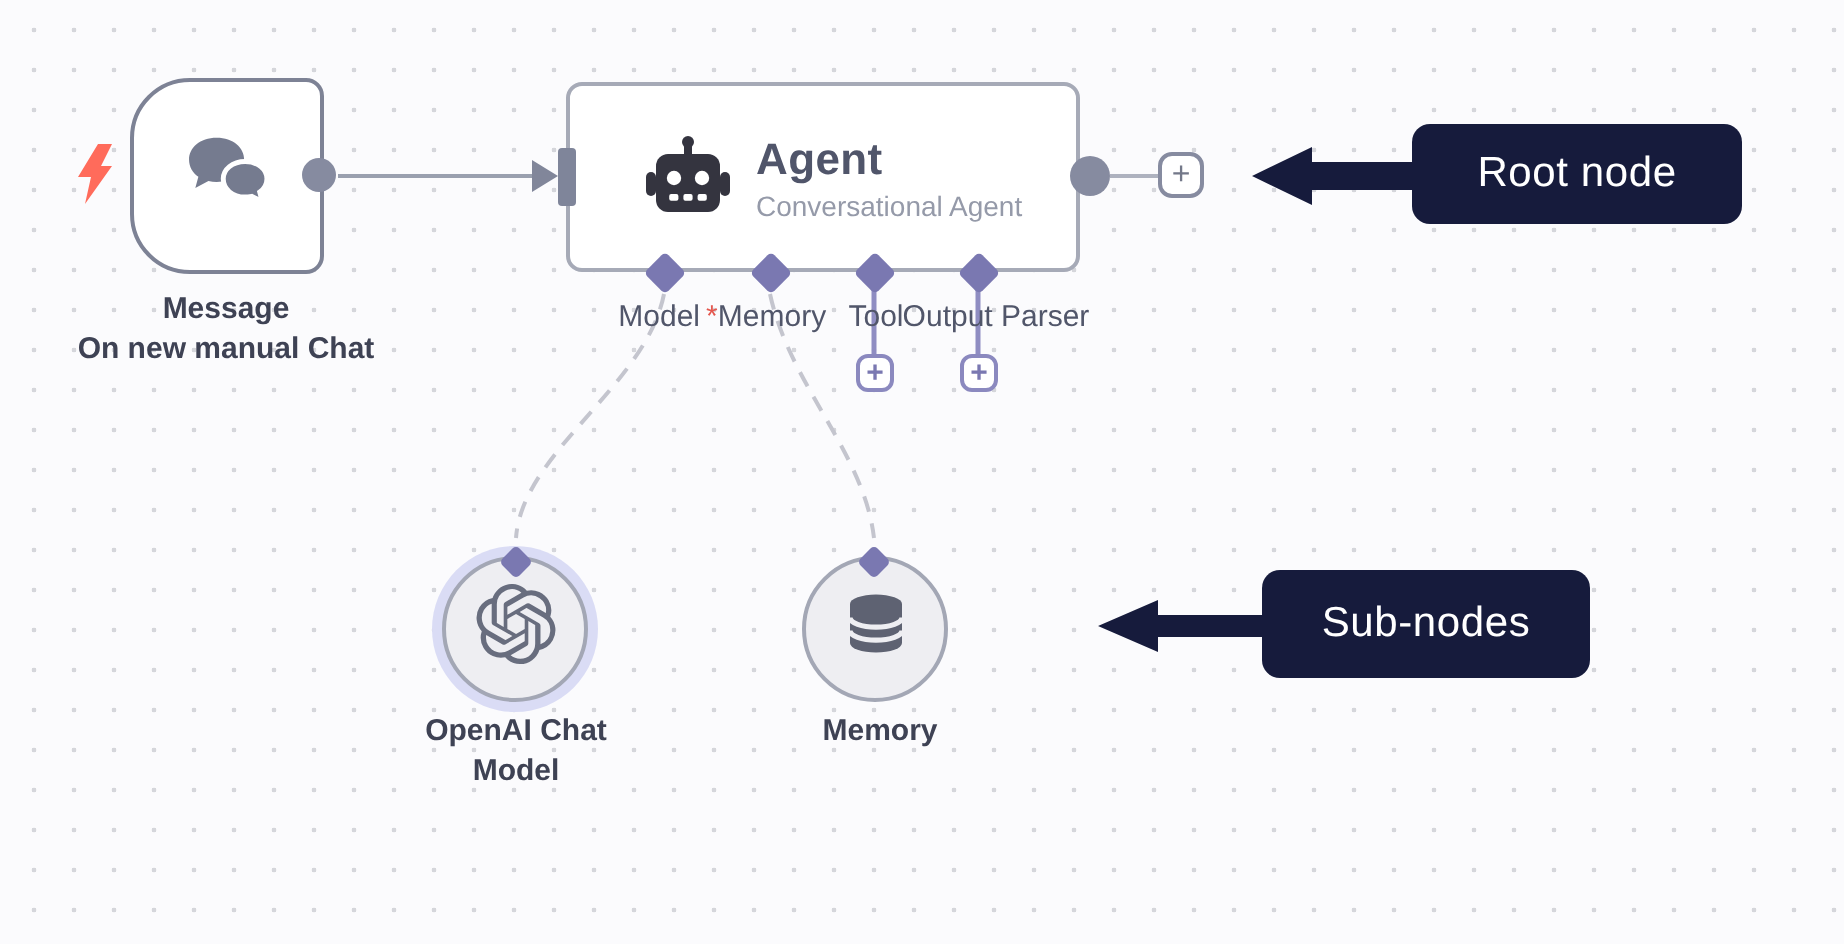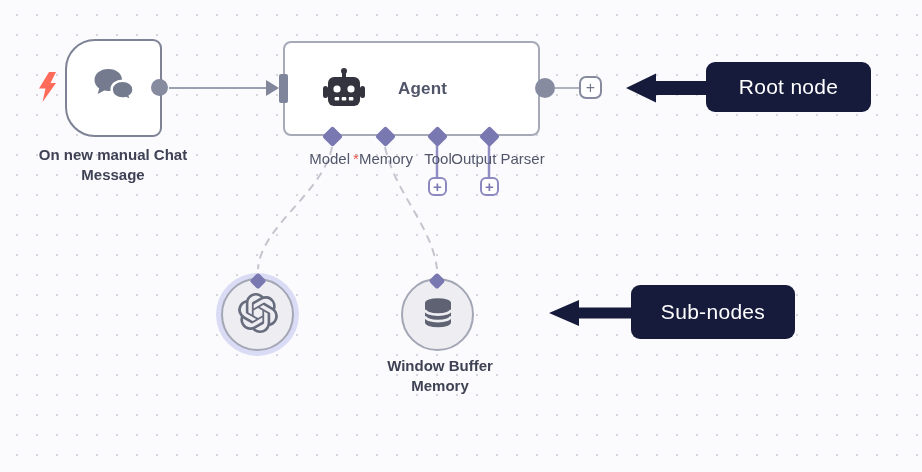--- a/index.html
+++ b/index.html
@@ -23,21 +23,21 @@
   .bolt { position: absolute; left: 39px; top: 72px; z-index: 2; }
 
   
   .agent-node {
     position: absolute; left: 283px; top: 41px; width: 257px; height: 95px;
     background: #fff; border: 2px solid #a6aab7; border-radius: 8px; z-index: 2;
     display: flex; align-items: center;
   }
   .robot-wrap { margin-left: 37px; width: 44px; height: 44px; }
   .agent-text { margin-left: 12px; }
-  .agent-title { font-size: 17px; font-weight: bold; color: #50556a; letter-spacing: .2px; margin-left: 20px; }
+  .agent-title { font-size: 22px; font-weight: bold; color: #50556a; letter-spacing: .2px; }
   .agent-subtitle { font-size: 14px; color: #959aa9; margin-top: 2px; }
 
   
   .port-circle { position: absolute; border-radius: 50%; background: #868ba0; z-index: 3; }
   .trigger-out { left: 151px; top: 79px; width: 17px; height: 17px; }
   .agent-out   { left: 535px; top: 78px; width: 20px; height: 20px; }
   .input-bar   { position: absolute; left: 279px; top: 74px; width: 9px; height: 29px;
                  background: #7f859a; border-radius: 2px; z-index: 3; }
   .diamond { position: absolute; background: #7a78b1; transform: rotate(45deg);
              border-radius: 2.5px; z-index: 3; }
@@ -132,22 +132,22 @@
   <div class="trigger-node">
     <span>
       <svg width="46" height="38" viewBox="0 0 48 40">
         <path fill="#757b8f" d="M18 2 C9.2 2 3.5 7.2 3.5 13.6 c0 3.7 1.9 6.9 4.9 8.9 L6.8 28.4 l6.9 -3.6 c1.4 0.3 2.8 0.5 4.3 0.5 c8.8 0 14.5 -5.3 14.5 -11.7 C32.5 7.2 26.8 2 18 2 Z"></path>
         <path fill="#757b8f" stroke="#ffffff" stroke-width="2.6" d="M33 14.5 c6.7 0 11.5 4.1 11.5 9.1 c0 2.9 -1.5 5.4 -3.8 7 l1.3 4.9 l-5.5 -2.7 c-1.1 0.2 -2.3 0.4 -3.5 0.4 c-6.7 0 -11.5 -4.2 -11.5 -9.6 C21.5 18.6 26.3 14.5 33 14.5 Z"></path>
       </svg>
     </span>
   </div>
   <div class="port-circle trigger-out"></div>
   <div class="node-label trigger-label">
+    <div>Message</div>
     <div>On new manual Chat</div>
-    <div>Message</div>
   </div>
 
   <div class="agent-node">
     <span class="robot-wrap">
       <svg width="44" height="44" viewBox="0 0 44 44">
         <g fill="#34343f">
           <circle cx="22" cy="4" r="3"></circle>
           <rect x="20" y="4" width="4" height="6"></rect>
           <rect x="1" y="19" width="5" height="12" rx="2.5"></rect>
           <rect x="38" y="19" width="5" height="12" rx="2.5"></rect>
@@ -157,20 +157,21 @@
         <circle cx="29" cy="22" r="3.6" fill="#ffffff"></circle>
         <g fill="#ffffff">
           <rect x="12.6" y="30" width="4.6" height="3.4" rx="1"></rect>
           <rect x="19.7" y="30" width="4.6" height="3.4" rx="1"></rect>
           <rect x="26.8" y="30" width="4.6" height="3.4" rx="1"></rect>
         </g>
       </svg>
     </span>
     <div class="agent-text">
       <div class="agent-title">Agent</div>
+      <div class="agent-subtitle">Conversational Agent</div>
     </div>
   </div>
   <div class="input-bar"></div>
   <div class="port-circle agent-out"></div>
 
   <div class="diamond d15" style="left:324.5px; top:128.5px;"></div>
   <div class="diamond d15" style="left:377.5px; top:128.5px;"></div>
   <div class="diamond d15" style="left:429.5px; top:128.5px;"></div>
   <div class="diamond d15" style="left:481.5px; top:128.5px;"></div>
 
@@ -199,31 +200,34 @@
   </div>
 
   <div class="sub-circle openai-circle">
     <span>
       <svg width="40" height="40" viewBox="0 0 24 24" fill="#686d7e">
         <path d="M22.2819 9.8211a5.9847 5.9847 0 0 0-.5157-4.9108 6.0462 6.0462 0 0 0-6.5098-2.9A6.0651 6.0651 0 0 0 4.9807 4.1818a5.9847 5.9847 0 0 0-3.9977 2.9 6.0462 6.0462 0 0 0 .7427 7.0966 5.98 5.98 0 0 0 .511 4.9107 6.051 6.051 0 0 0 6.5146 2.9001A5.9847 5.9847 0 0 0 13.2599 24a6.0557 6.0557 0 0 0 5.7718-4.2058 5.9894 5.9894 0 0 0 3.9977-2.9001 6.0557 6.0557 0 0 0-.7475-7.073zm-9.022 12.6081a4.4755 4.4755 0 0 1-2.8764-1.0408l.1419-.0804 4.7783-2.7582a.7948.7948 0 0 0 .3927-.6813v-6.7369l2.02 1.1686a.071.071 0 0 1 .038.0615v5.5826a4.504 4.504 0 0 1-4.4945 4.4849zm-9.6607-4.1254a4.4708 4.4708 0 0 1-.5346-3.0137l.142.0852 4.783 2.7582a.7712.7712 0 0 0 .7806 0l5.8428-3.3685v2.3324a.0804.0804 0 0 1-.0332.0615L9.74 19.9502a4.4992 4.4992 0 0 1-6.1408-1.6464zM2.3408 7.8956a4.485 4.485 0 0 1 2.3655-1.9728V11.6a.7664.7664 0 0 0 .3879.6765l5.8144 3.3543-2.0201 1.1685a.0757.0757 0 0 1-.071 0l-4.8303-2.7865A4.504 4.504 0 0 1 2.3408 7.8956zm16.5963 3.8558L13.1038 8.364 15.1192 7.2a.0757.0757 0 0 1 .071 0l4.8303 2.7913a4.4944 4.4944 0 0 1-.6765 8.1042v-5.6772a.79.79 0 0 0-.407-.667zm2.0107-3.0231l-.142-.0852-4.7735-2.7818a.7759.7759 0 0 0-.7854 0L9.409 9.2297V6.8974a.0662.0662 0 0 1 .0284-.0615l4.8303-2.7866a4.4992 4.4992 0 0 1 6.6802 4.66zM8.3065 12.863l-2.02-1.1638a.0804.0804 0 0 1-.038-.0567V6.0742a4.4992 4.4992 0 0 1 7.3757-3.4537l-.142.0805L8.704 5.459a.7948.7948 0 0 0-.3927.6813zm1.0976-2.3654l2.602-1.4998 2.6069 1.4998v2.9994l-2.5974 1.4997-2.6067-1.4997z"></path>
       </svg>
     </span>
   </div>
   <div class="diamond d12" style="left:252px; top:275px;"></div>
+  <div class="node-label openai-label">
+    <div>OpenAI Chat</div>
+    <div>Model</div>
+  </div>
 
   <div class="sub-circle window-circle">
     <span>
       <svg width="36" height="36" viewBox="0 0 36 36">
         <g fill="#5e6272">
           <path d="M5 8 a13 4.8 0 0 1 26 0 V27.5 a13 4.8 0 0 1 -26 0 Z"></path>
         </g>
         <path d="M5 14.8 a13 4.8 0 0 0 26 0" fill="none" stroke="#eeeef2" stroke-width="2.6"></path>
         <path d="M5 21.3 a13 4.8 0 0 0 26 0" fill="none" stroke="#eeeef2" stroke-width="2.6"></path>
       </svg>
     </span>
   </div>
   <div class="diamond d12" style="left:431px; top:275px;"></div>
   <div class="node-label window-label">
-    <div>Window Buffer</div>
     <div>Memory</div>
   </div>
 
 </div>
 
 </body></html>

